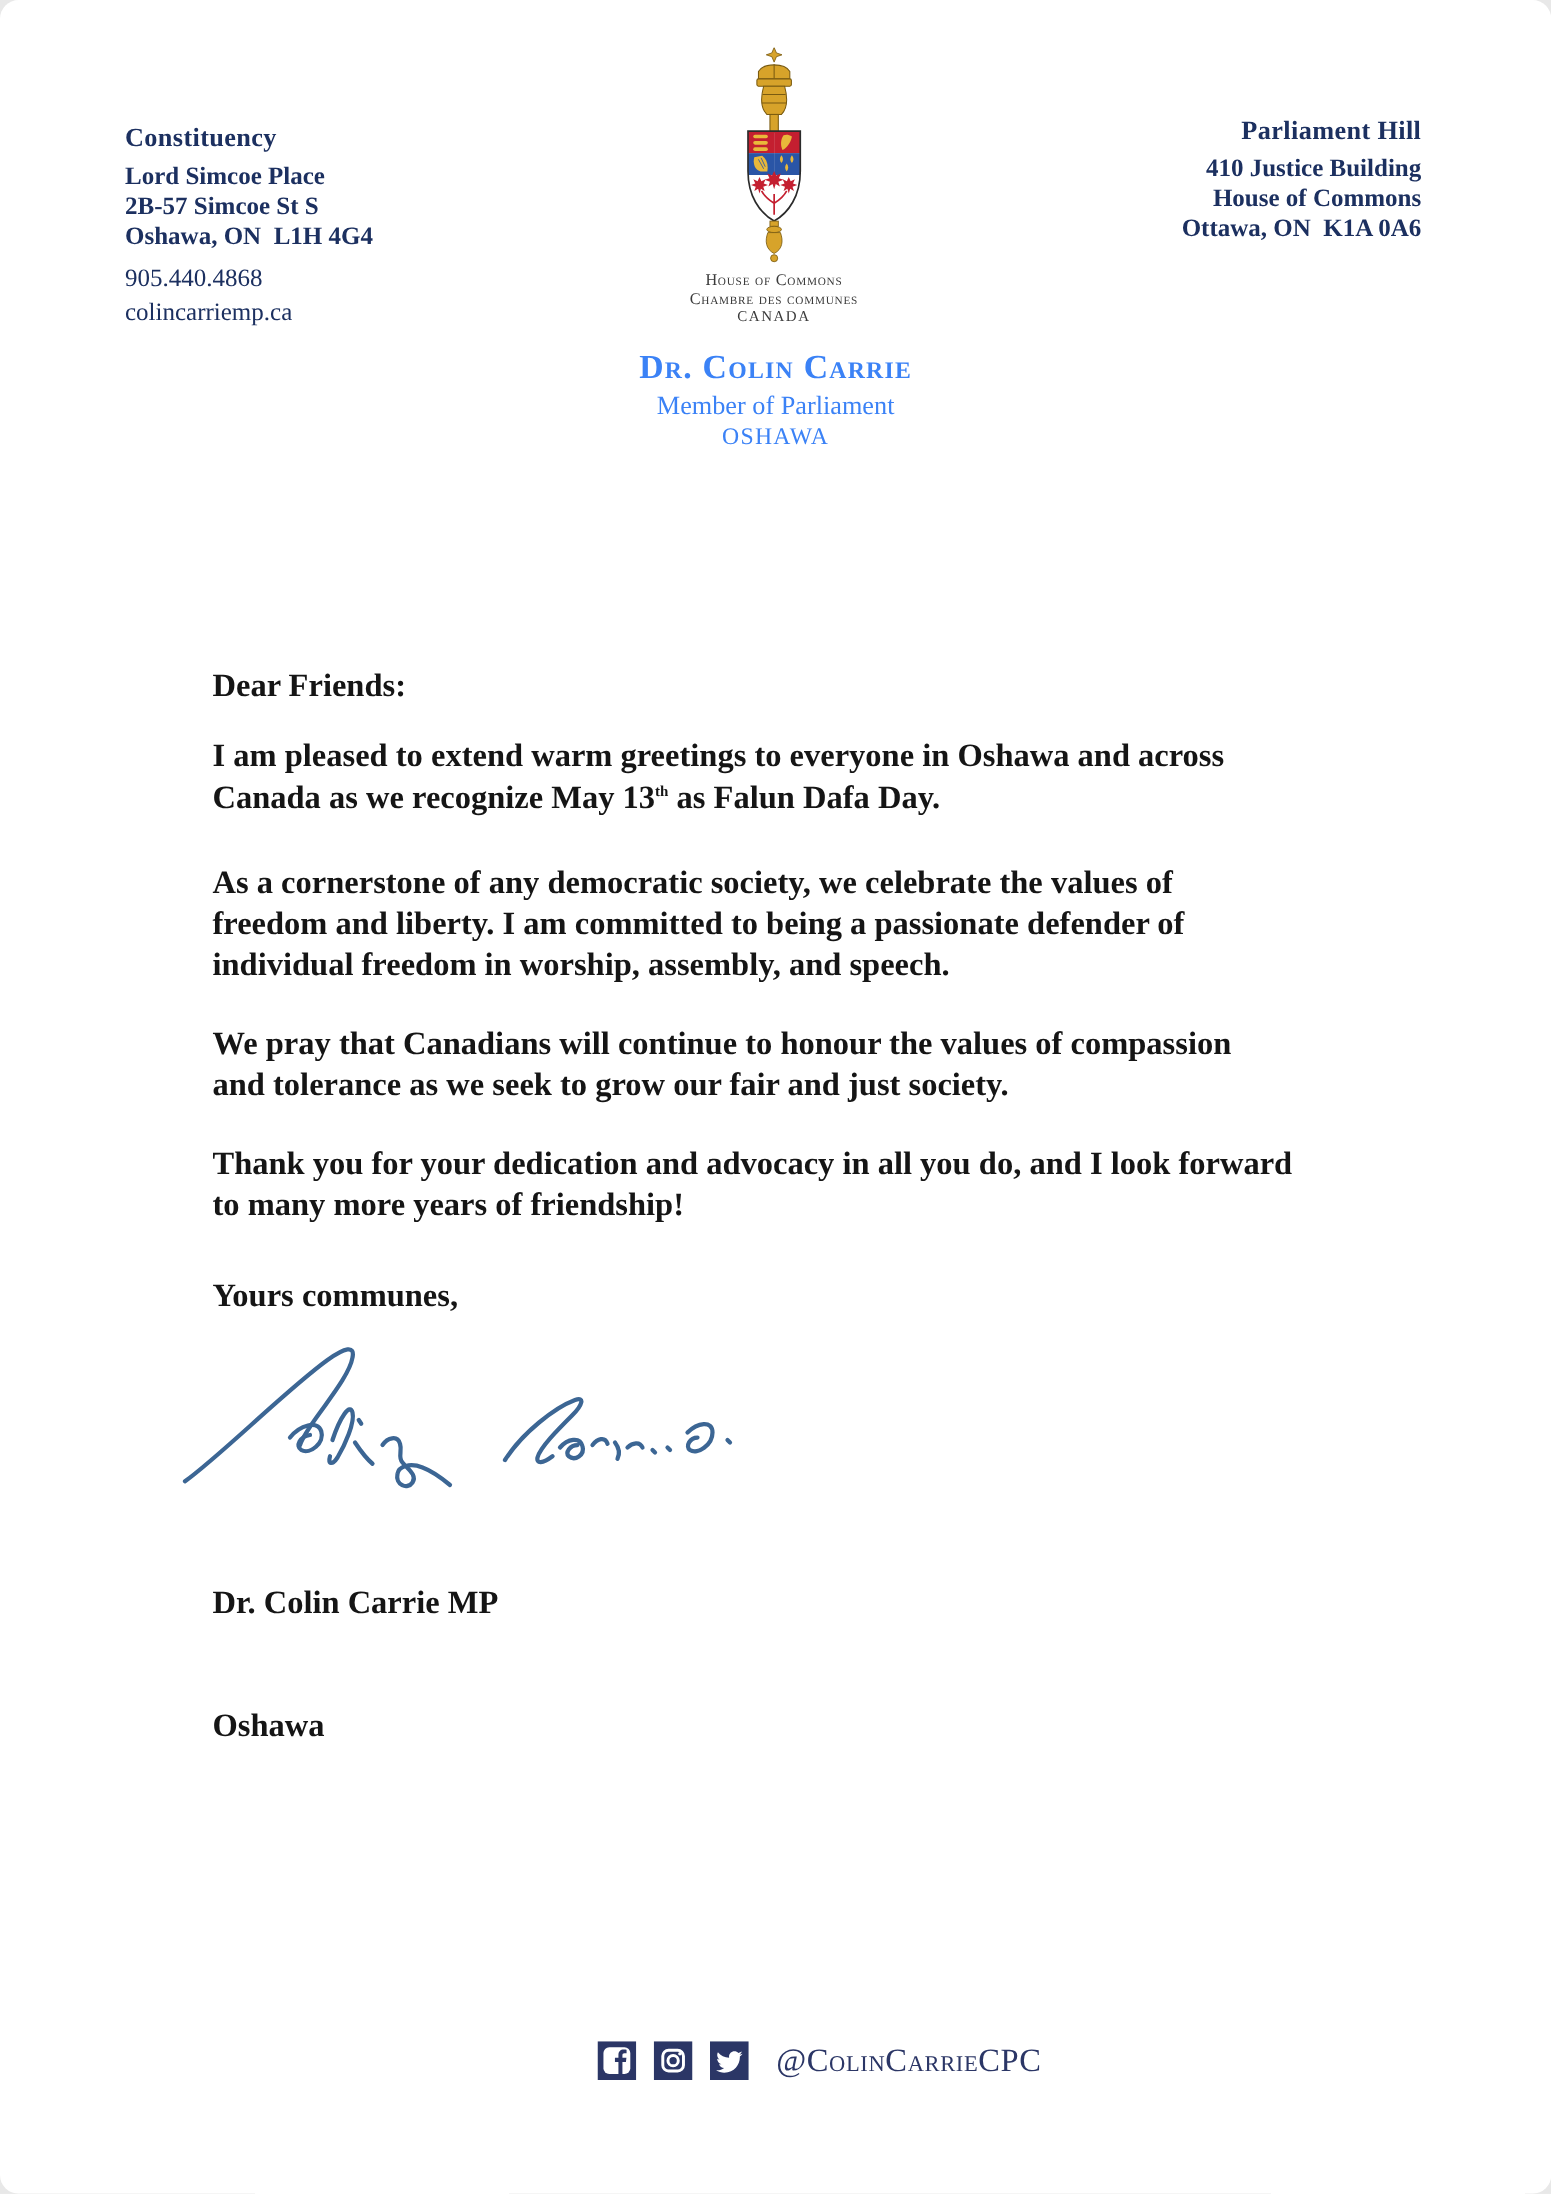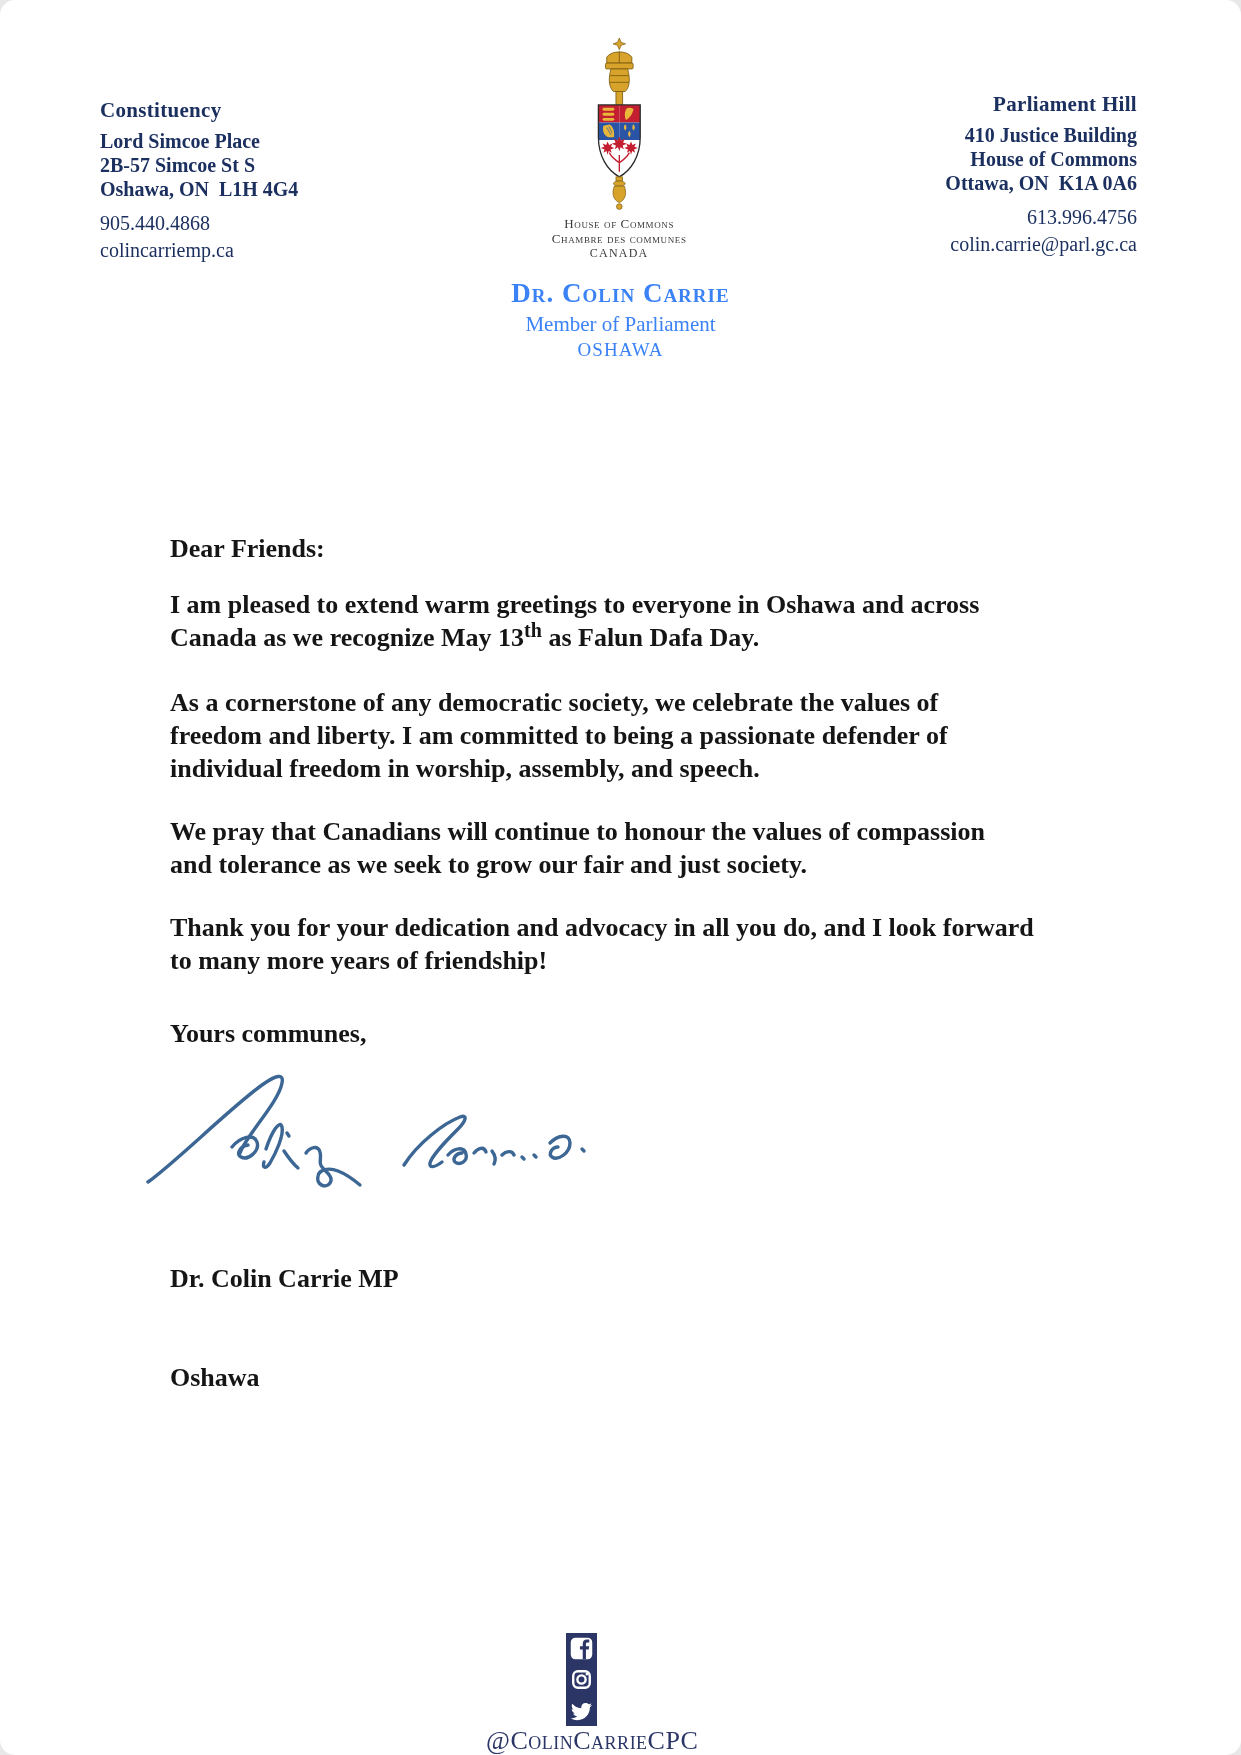--- a/index.html
+++ b/index.html
@@ -47,29 +47,29 @@
   .member-riding { font-size:19px; letter-spacing:1px; margin-top:2px; }
 
   
   .body-block {
     position:absolute; left:170px; top:473px; width:1020px;
     font-size:26px; line-height:33px; color:#151515;
   }
   .salutation { margin-top:59px; }
   .para1 { margin-top:23px; }
   .para { margin-top:30px; }
-  .sup { font-size:20px; position:relative; top:-9px;text-align:right; }
+  .sup { font-size:12px; position:relative; top:-9px;text-align:right; }
   .closing { margin-top:40px; }
   .signature-svg { display:block; margin:22px 0 0 -28px; }
   .signer { margin-top:6px; }
 
   
   .footer {
     position:absolute; left:478px; top:1633px;
-    display:flex; align-items:center;flex-direction:column;
+    display:flex; align-items:center;
   }
   .social-icon { display:block; margin-right:14px; }
   .social-handle {
     margin-left:8px; font-size:26px; color:#2b3666;
     font-variant:small-caps; letter-spacing:0.5px; white-space:nowrap;
   }
 </style>
 </head>
 <body>
 
@@ -84,24 +84,20 @@
       <div>905.440.4868</div>
       <div>colincarriemp.ca</div>
     </div>
   </div>
 
   <div class="lh-right">
     <div class="lh-title">Parliament Hill</div>
     <div class="lh-address pre">410 Justice Building
 House of Commons
 Ottawa, ON  K1A 0A6</div>
-    <div class="lh-contact">
-      <div>613.996.4756</div>
-      <div>colin.carrie@parl.gc.ca</div>
-    </div>
   </div>
 
   <div class="crest-wrap">
     <svg width="96" height="174" viewBox="0 0 112 208">
       <defs>
         <clipPath id="shieldClip">
           <path d="M31,80 L81,80 L81,118 C81,142 70,158 56,166 C42,158 31,142 31,118 Z"></path>
         </clipPath>
       </defs>
 

